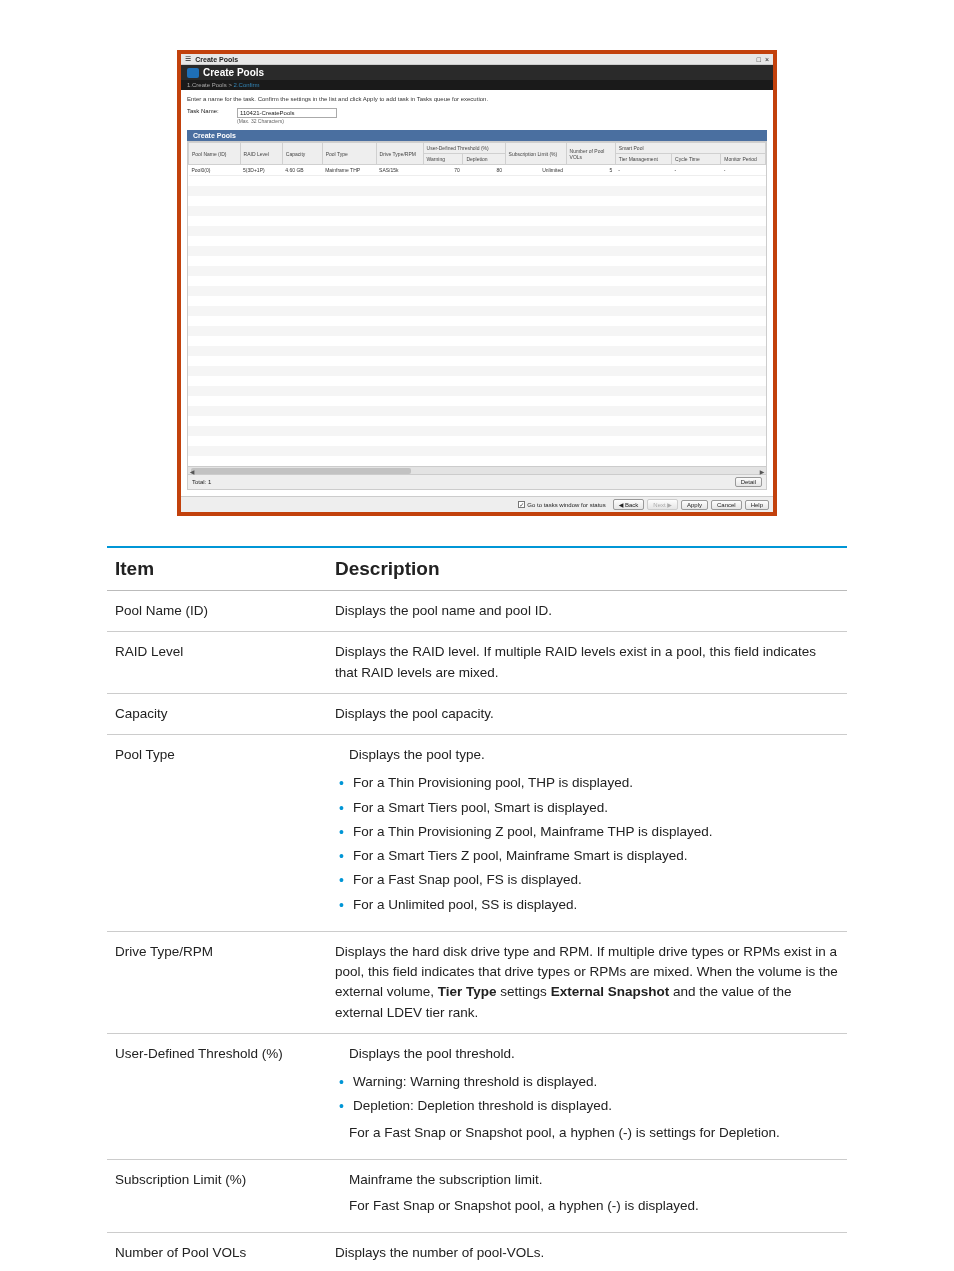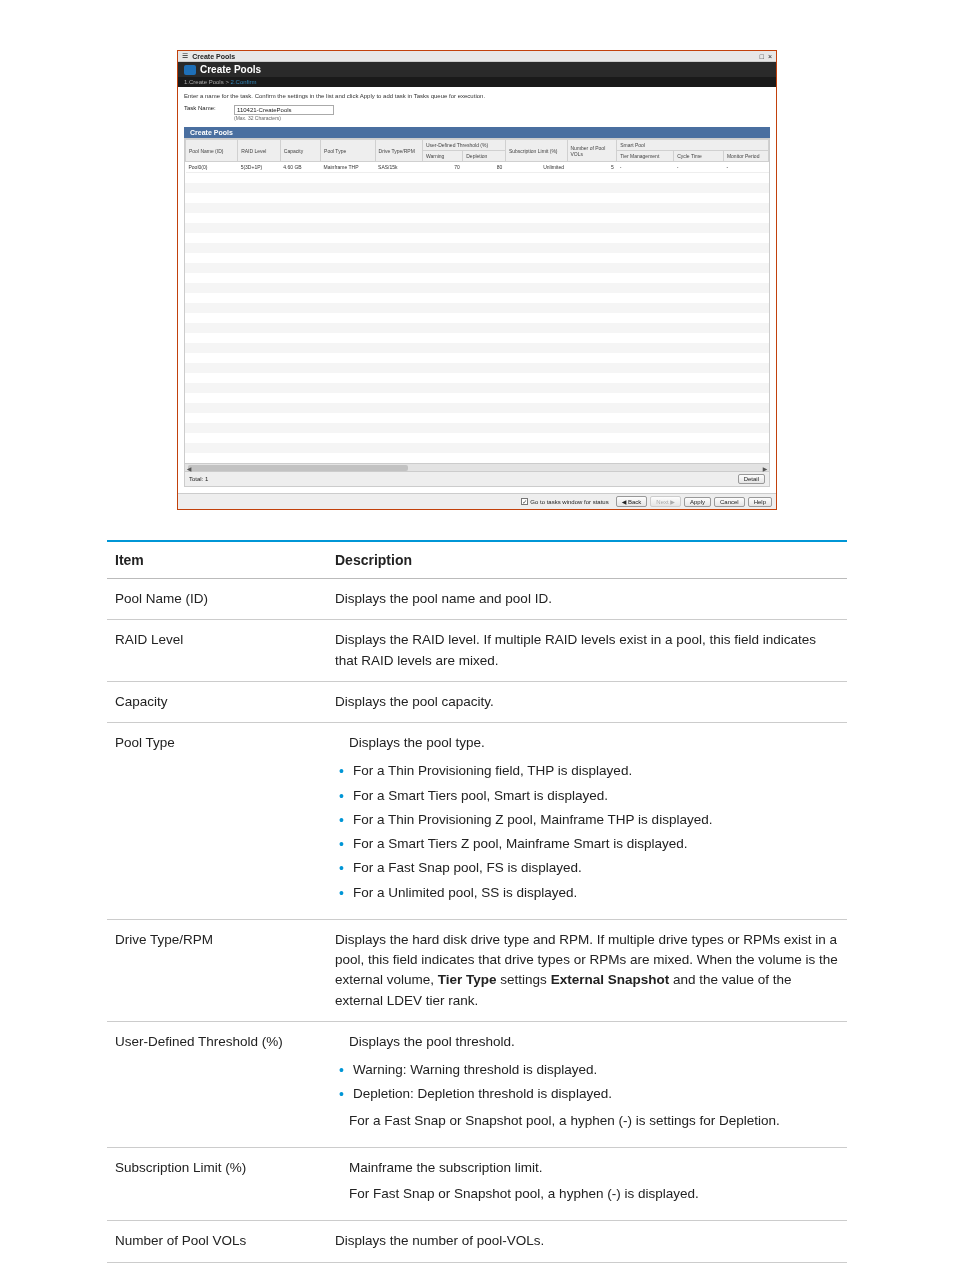--- a/index.html
+++ b/index.html
@@ -12,21 +12,21 @@
   .page {
     width: 954px;
     margin: 0 auto;
     padding: 50px 0 40px;
   }
   .screenshot-wrap {
     width: 600px;
     margin: 0 auto 30px;
   }
   .screenshot {
-    border: 1px solid #c2410c;
+    border: 4px solid #c2410c;
     background: #eab308;
     position: relative;
   }
   .ss-titlebar {
     background: #e7e7e7;
     border-bottom: 1px solid #ccc;
     padding: 1px 4px;
     font-size: 7px;
     display: flex;
     align-items: center;
@@ -187,21 +187,21 @@
 
   
   .desc-table {
     width: 740px;
     margin: 0 auto;
     border-collapse: collapse;
   }
   .desc-table thead th {
     text-align: left;
     font-weight: bold;
-    font-size: 14px;
+    font-size: 19px;
     padding: 10px 8px;
     border-top: 2px solid #0096d6;
     border-bottom: 1px solid #bbb;
   }
   .desc-table thead th:first-child {
     width: 220px;
   }
   .desc-table tbody td {
     vertical-align: top;
     font-size: 13.5px;
@@ -359,21 +359,21 @@
       </tr>
       <tr>
         <td>Capacity</td>
         <td>Displays the pool capacity.</td>
       </tr>
       <tr>
         <td>Pool Type</td>
         <td>
           <div class="p">Displays the pool type.</div>
           <ul>
-            <li>For a Thin Provisioning field, THP is displayed.</li>
+            <li>For a Thin Provisioning pool, THP is displayed.</li>
             <li>For a Smart Tiers pool, Smart is displayed.</li>
             <li>For a Thin Provisioning Z pool, Mainframe THP is displayed.</li>
             <li>For a Smart Tiers Z pool, Mainframe Smart is displayed.</li>
             <li>For a Fast Snap pool, FS is displayed.</li>
             <li>For a Unlimited pool, SS is displayed.</li>
           </ul>
         </td>
       </tr>
       <tr>
         <td>Drive Type/RPM</td>

